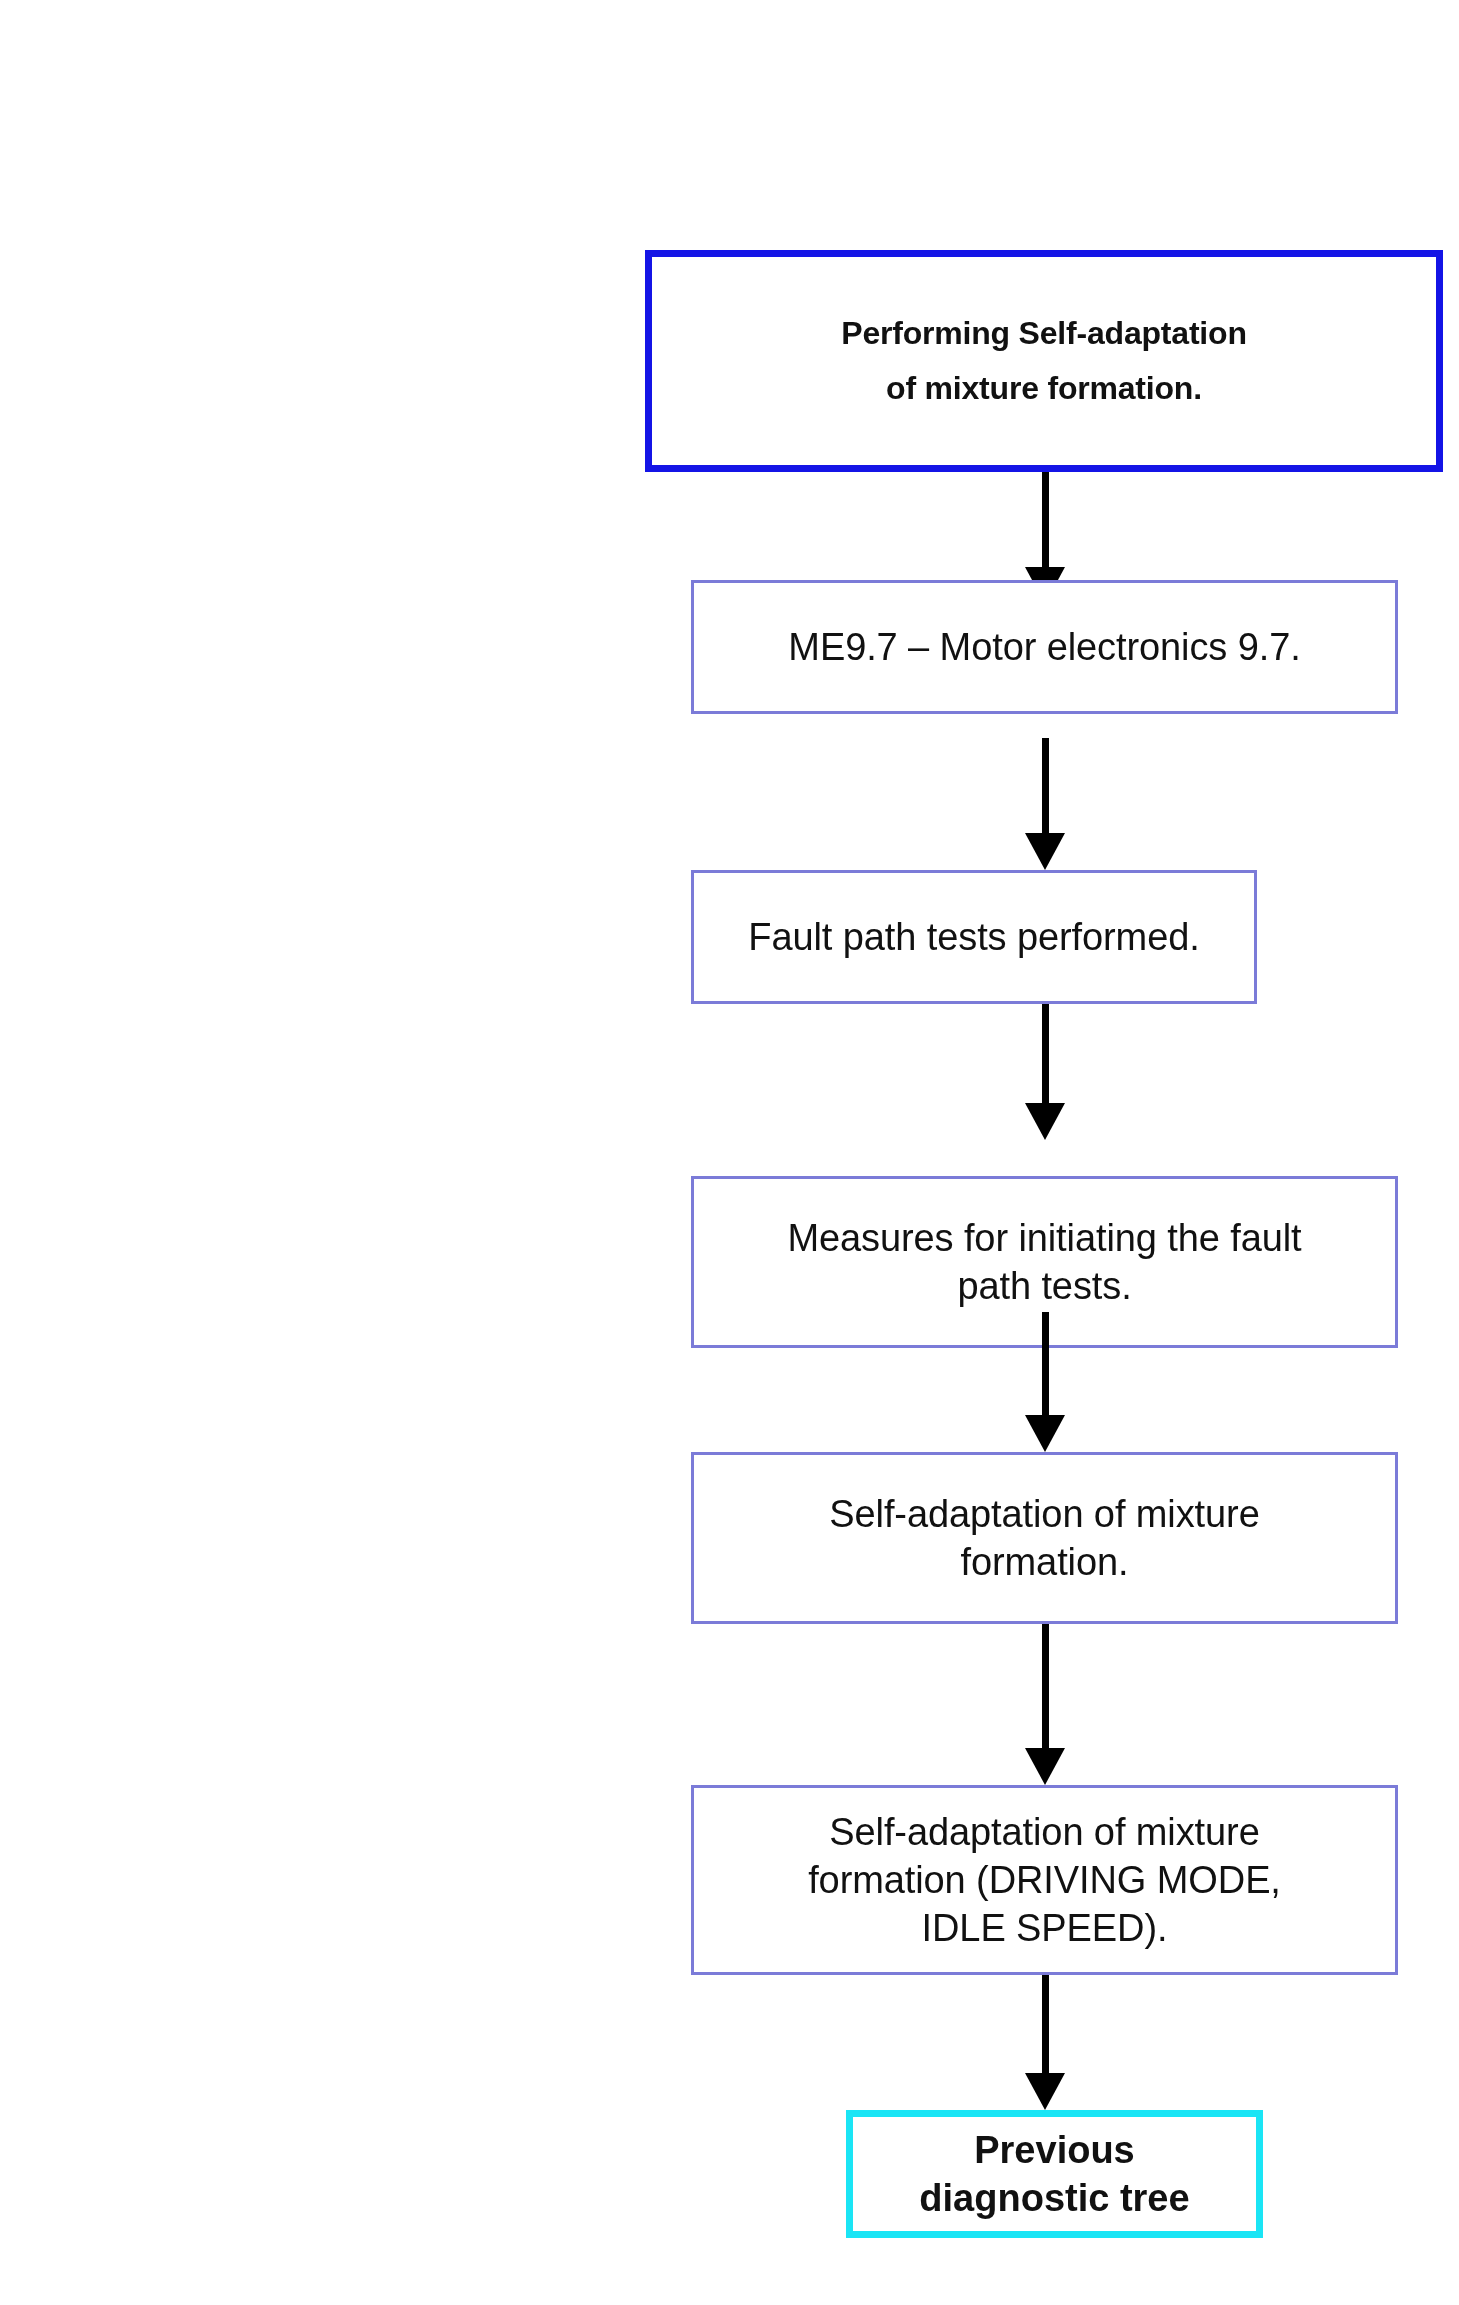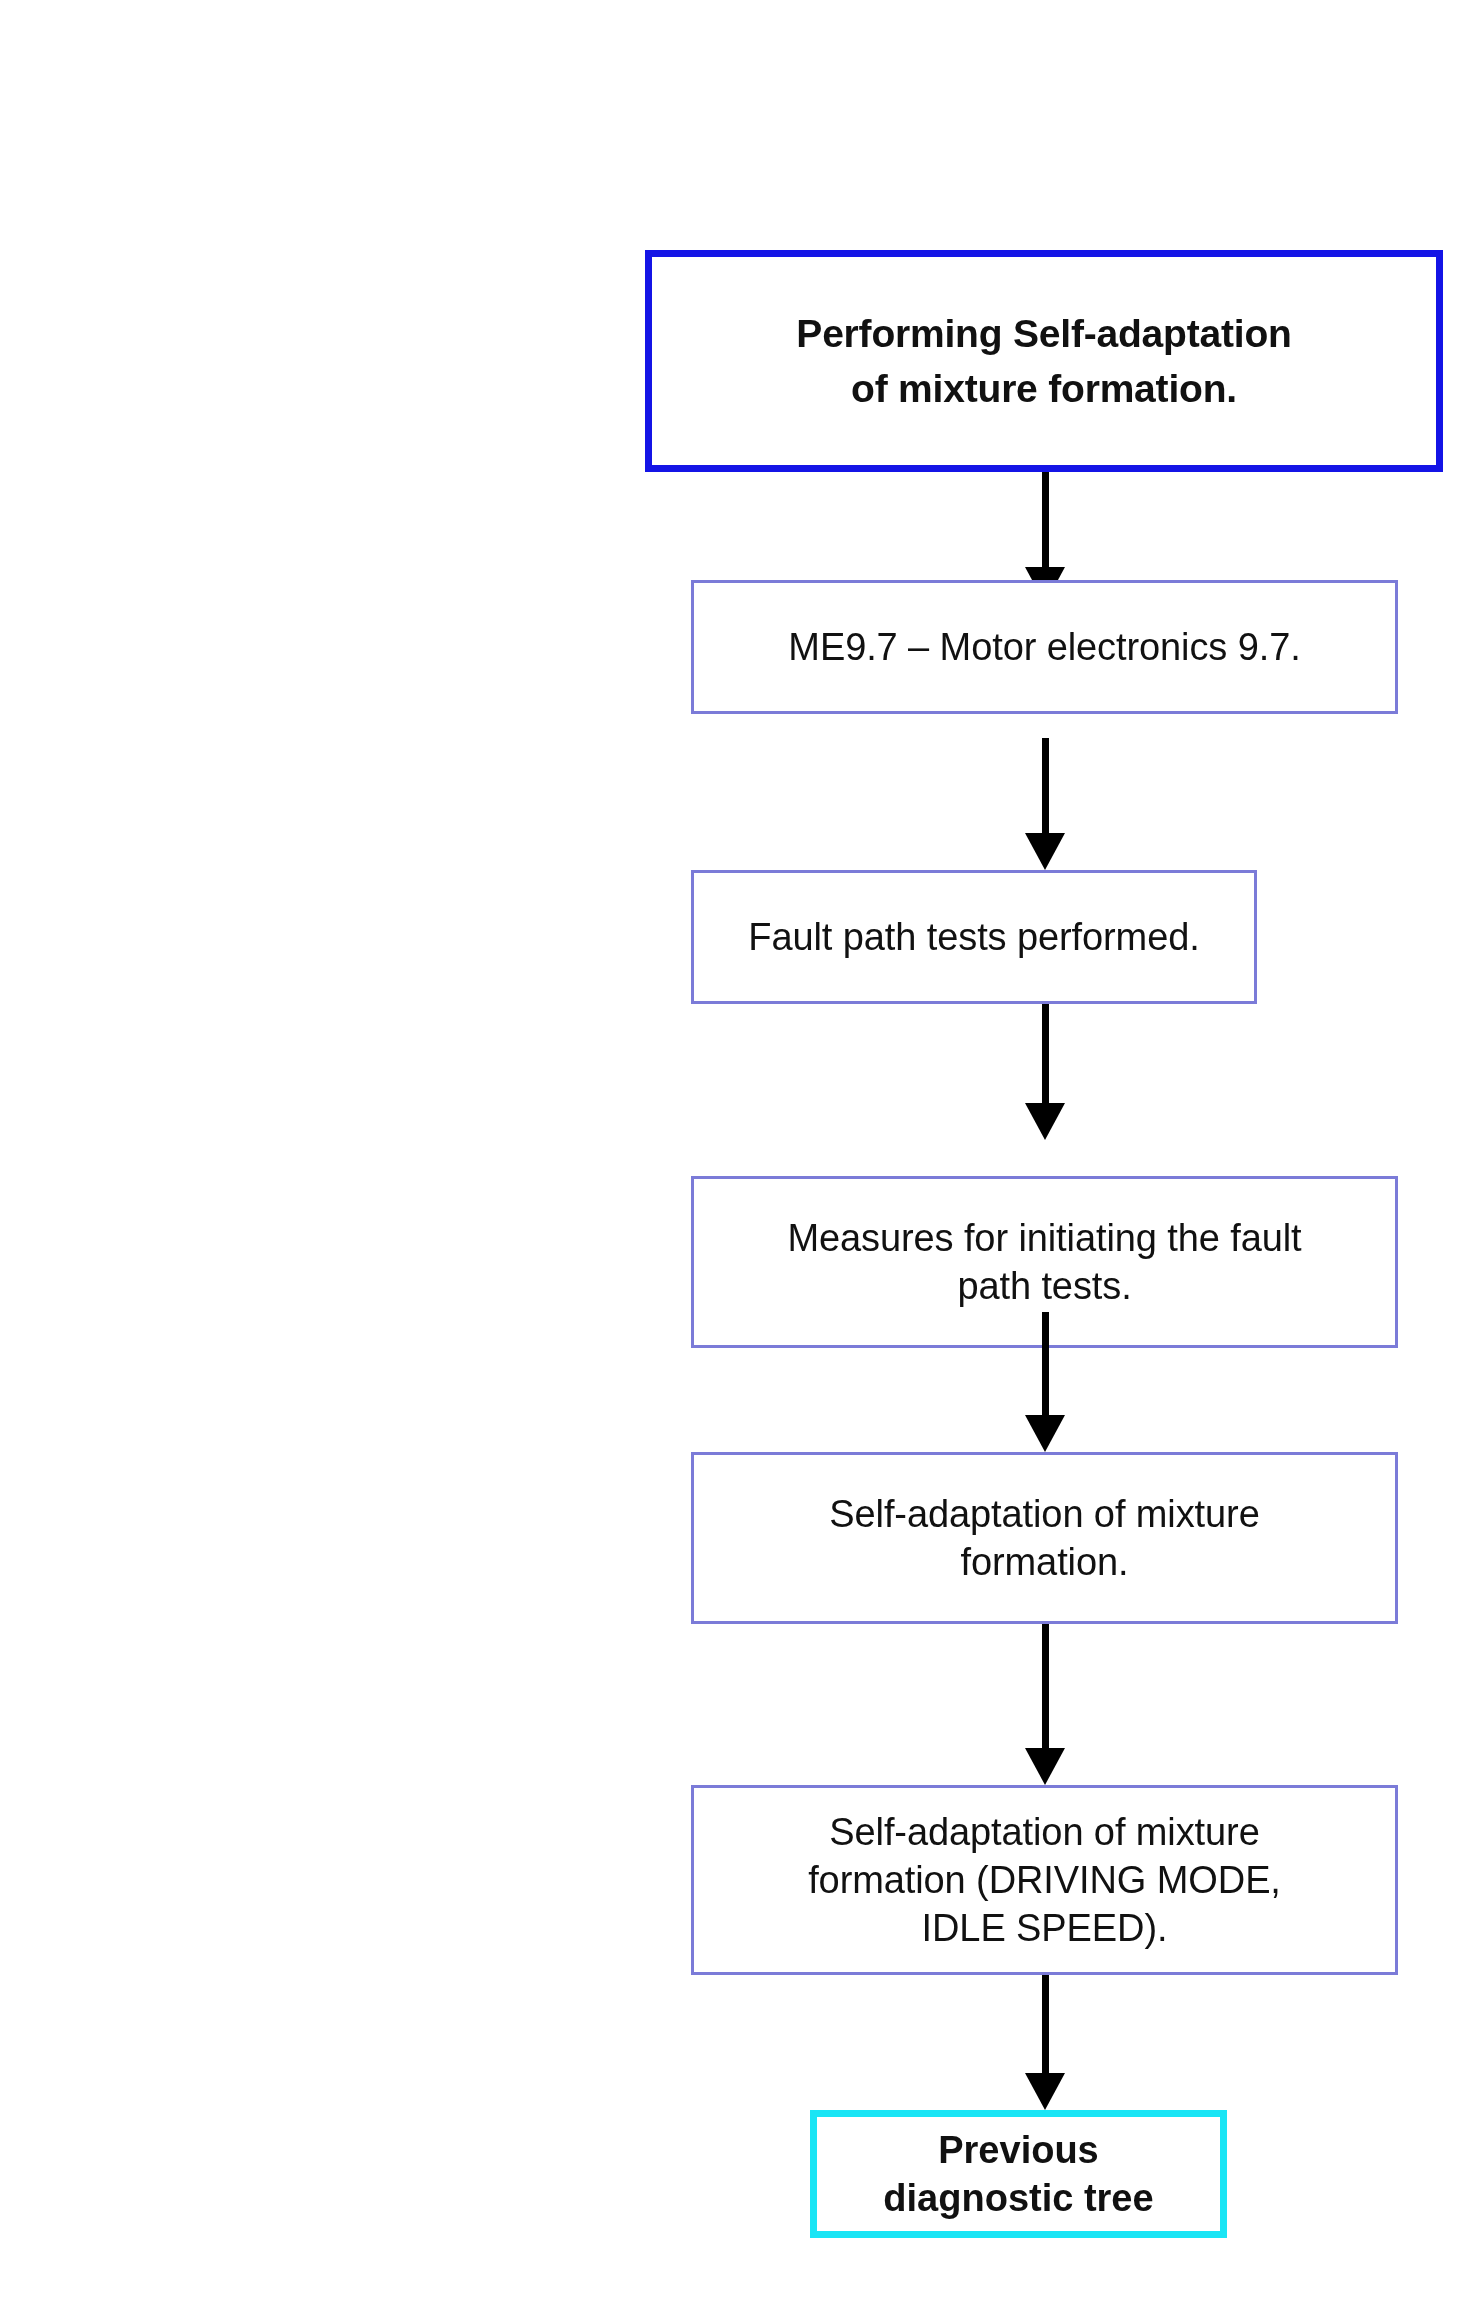--- a/index.html
+++ b/index.html
@@ -52,21 +52,21 @@
     width: 100%;
     padding: 0 10px;
     box-sizing: border-box;
     white-space: pre-line;
   }
 
   
   .node--title {
     border: 7px solid #1414e6;
     font-weight: bold;
-    font-size: 39px;
+    font-size: 32px;
     line-height: 55px;
     letter-spacing: -0.2px;
   }
 
   
   .node--step {
     border: 3px solid #7b7bd8;
     font-weight: 400;
     font-size: 38px;
     line-height: 48px;
@@ -161,18 +161,18 @@
     <span class="node-text">Self-adaptation of mixture
 formation (DRIVING MODE,
 IDLE SPEED).</span>
   </div>
 
   <div class="connector" style="left:1025px; top:1975px; height:135px;">
     <div class="shaft" style="height:98px;"></div>
     <div class="head" style="top:98px;"></div>
   </div>
 
-  <div class="node node--terminal" style="left:810px; top:2110px; width:417px; height:128px;">
+  <div class="node node--terminal" style="left:846px; top:2110px; width:417px; height:128px;">
     <span class="node-text">Previous
 diagnostic tree</span>
   </div>
 
 </div>
 
 </body></html>

